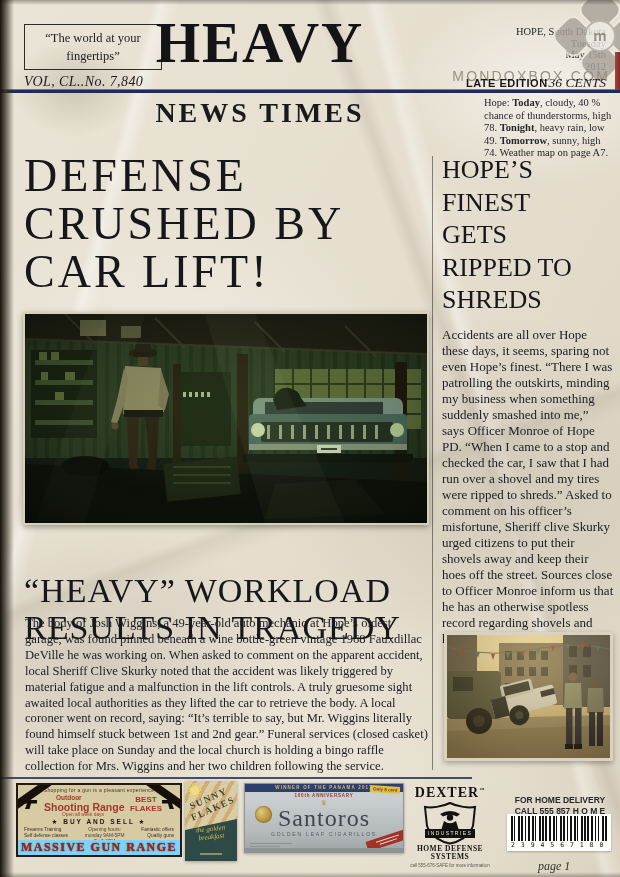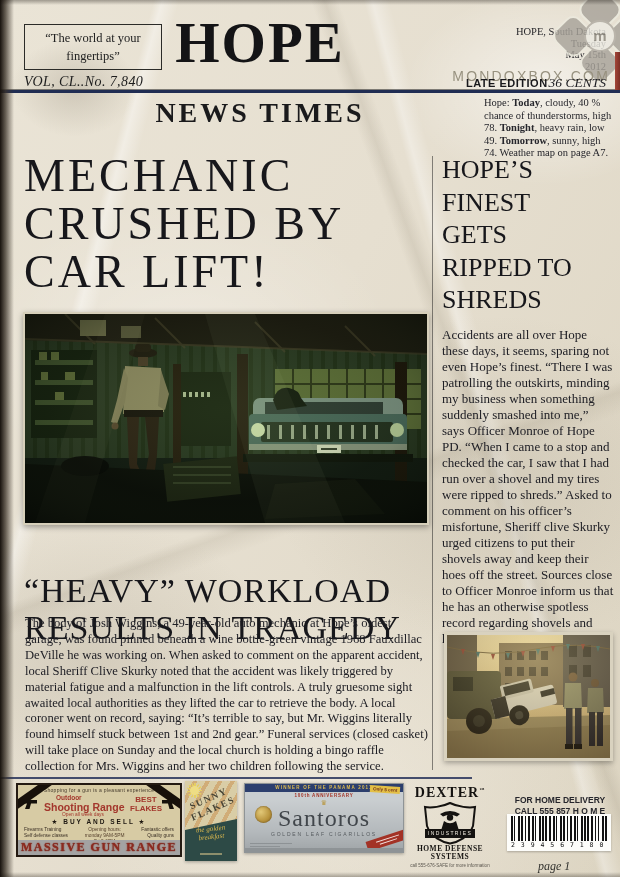--- a/index.html
+++ b/index.html
@@ -82,21 +82,21 @@
   .gun-icon-l{position:absolute;left:5px;top:6px;}
   .gun-icon-r{position:absolute;right:4px;top:6px;transform:scaleX(-1);}
   .ribbon{position:absolute;width:52px;height:8px;background:#17100a;}
   .ribbon.l{left:-12px;top:5px;transform:rotate(-35deg);}
   .ribbon.r{right:-12px;top:5px;transform:rotate(35deg);}
   .gun-buysell{text-align:center;font-weight:bold;font-size:6.5px;letter-spacing:2px;color:#1d1710;margin-top:1px;}
   .gun-cols{display:flex;justify-content:space-between;padding:1px 6px 0;font-size:4.8px;line-height:6px;}
   .gun-cols .c2{text-align:center;color:#57422e;}
   .gun-cols .c3{text-align:right;}
   .gun-addr{text-align:center;font-size:4.5px;color:#8a3226;margin-top:1px;}
-  .gun-banner{position:absolute;left:0;right:0;bottom:0;height:15px;background:#a3a3a3;
+  .gun-banner{position:absolute;left:0;right:0;bottom:0;height:15px;background:#7dd3fc;
       display:flex;align-items:center;justify-content:center;
       font-family:"Liberation Serif",serif;font-weight:bold;font-size:12px;letter-spacing:1.5px;
       color:#8c2a20;text-shadow:0 0 2px #d4604a,0 0 1px #000;}
 
   .ad-cereal{position:absolute;left:185px;top:781px;width:52px;height:80px;background:#d9cda6;overflow:hidden;box-shadow:0 1px 3px rgba(0,0,0,0.3);}
   .cereal-stripes{position:absolute;inset:0;background:repeating-linear-gradient(118deg,rgba(205,130,50,0) 0 7px,rgba(195,120,45,0.38) 7px 11px);}
   .cereal-teal{position:absolute;left:-10%;right:-10%;top:55%;bottom:-8%;background:#2d4a46;transform:rotate(-12deg);}
   .cereal-sun{position:absolute;left:2px;top:2px;width:15px;height:15px;border-radius:50%;
       background:repeating-conic-gradient(#e6cf62 0 14deg,rgba(230,207,98,0) 14deg 28deg);}
   .cereal-sun::after{content:"";position:absolute;left:3px;top:3px;width:9px;height:9px;border-radius:50%;background:#eedd84;}
@@ -148,21 +148,21 @@
 </head>
 <body>
 
 <div id="paper">
   <div class="creases"></div>
 
   <div class="motto-box">
     <span>“The world at your fingertips”</span>
   </div>
   <div class="volume">VOL, CL..No. 7,840</div>
-  <div class="np-title">HOPE</div>
+  <div class="np-title">HEAVY</div>
   <div class="rule-navy"></div>
   <div class="np-subtitle">NEWS TIMES</div>
 
   <div class="meta">
     <div>HOPE, South Dakota</div>
     <div>Tuesday</div>
     <div>May 15th</div>
     <div>2012</div>
   </div>
 
@@ -180,21 +180,21 @@
   <div class="edition">LATE EDITION</div>
   <div class="price">36 CENTS</div>
 
   <div class="weather">
     <span>Hope: </span><b>Today</b><span>, cloudy, 40 % chance of thunderstorms, high 78. </span><b>Tonight</b><span>, heavy rain, low 49. </span><b>Tomorrow</b><span>, sunny, high 74. Weather map on page A7.</span>
   </div>
 
   <div class="divider-v"></div>
 
   <div class="headline">
-    <div>MECHANIC</div>
+    <div>DEFENSE</div>
     <div>CRUSHED BY</div>
     <div>CAR LIFT!</div>
   </div>
 
   <div class="photo1">
     <svg viewBox="0 0 402 209" preserveAspectRatio="none">
       <defs>
         <pattern id="corr" width="12" height="130" patternUnits="userSpaceOnUse">
           <rect width="12" height="130" fill="#2b3a23"></rect>
             <rect x="8" width="4" height="130" fill="#223018"></rect>

